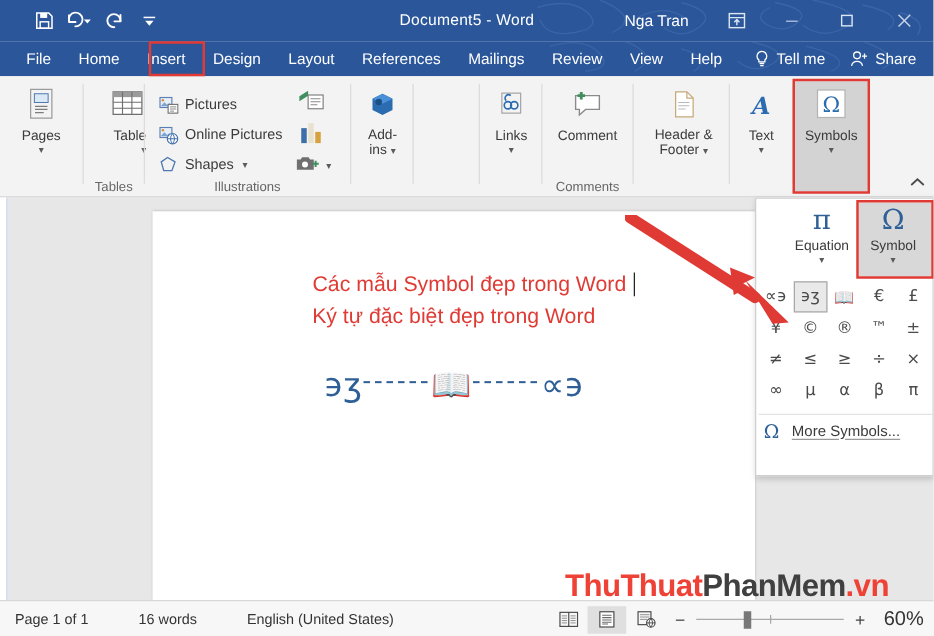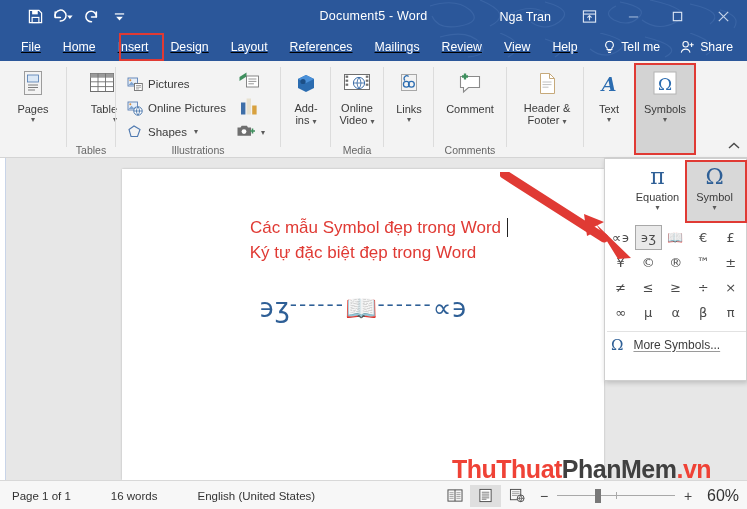--- a/index.html
+++ b/index.html
@@ -27,21 +27,21 @@
   .tb-right { position:absolute; right:0; top:0; height:33px; display:flex; align-items:center; z-index:3; }
   .user-name { color:#fff; font-size:12.5px; margin-right:16px; }
   .tb-ctl { width:44px; height:33px; display:flex; align-items:center; justify-content:center; color:#dce6f4; }
   .tb-ctl.close { width:48px; }
 
   
   .tabbar {
     position:absolute; left:0; top:33px; width:747px; height:28px;
     background:#2b579a; overflow:hidden;
   }
-  .tabs { position:absolute; left:10px; top:0; height:28px; display:flex; align-items:flex-start; z-index:2;text-decoration:underline;}
+  .tabs { position:absolute; left:10px; top:0; height:28px; display:flex; align-items:flex-start; z-index:2;}
   .tab {
     padding:0 11px; height:28px; line-height:28px; color:#fff; font-size:12.3px; white-space:nowrap;
   }
   .tab.sel { background:transparent; }
   .tabbar-right { position:absolute; right:4px; top:0; height:28px; display:flex; align-items:center; z-index:2;}
   .tellme, .share { color:#fff; font-size:12.3px; display:flex; align-items:center; gap:5px; padding:0 10px; height:28px; }
   
   .hl-insert {
     position:absolute; left:119px; top:33px; width:45px; height:28px;
     border:2px solid #e03a34; z-index:5; pointer-events:none;
@@ -384,41 +384,20 @@
               <path d="M13 4 L21 8 L21 17 L13 21 L5 17 L5 8z" fill="#2b6cb0"></path>
               <path d="M13 4 L21 8 L13 12 L5 8z" fill="#4a90d9"></path>
               <circle cx="10" cy="10.5" r="2.6" fill="#1c4f86"></circle>
             </svg>
         </div>
         <div class="lbl" style="line-height:11.5px;">Add-<br>ins <span class="caret" style="display:inline;">▾</span></div>
       </div>
     </div>
     <div class="rsep" style="left:330px;"></div>
 
-    <div class="rgroup" style="left:331px; width:52px;">
-      <div class="bigbtn" style="left:0px;">
-        <div class="ico">
-          <svg width="30" height="26" viewBox="0 0 30 26">
-              <rect x="2.5" y="3.5" width="25" height="15" fill="#fff" stroke="#6f6f6f" stroke-width="1"></rect>
-              <g fill="#6f6f6f">
-                <rect x="3.6" y="4.6" width="2.6" height="2.2"></rect>
-                <rect x="3.6" y="8.6" width="2.6" height="2.2"></rect>
-                <rect x="3.6" y="12.6" width="2.6" height="2.2"></rect>
-                <rect x="23.8" y="4.6" width="2.6" height="2.2"></rect>
-                <rect x="23.8" y="8.6" width="2.6" height="2.2"></rect>
-                <rect x="23.8" y="12.6" width="2.6" height="2.2"></rect>
-              </g>
-              <circle cx="17" cy="12" r="5.6" fill="#fff" stroke="#3f6fa8" stroke-width="1"></circle>
-              <path d="M11.4 12 h11.2 M17 6.4 a9 9 0 0 1 0 11.2 a9 9 0 0 1 0 -11.2" fill="none" stroke="#3f6fa8" stroke-width=".9"></path>
-            </svg>
-        </div>
-        <div class="lbl" style="line-height:11.5px;">Online<br>Video <span class="caret" style="display:inline;">▾</span></div>
-      </div>
-      <div class="glabel">Media</div>
-    </div>
     <div class="rsep" style="left:383px;"></div>
 
     <div class="rgroup" style="left:384px; width:49px;">
       <div class="bigbtn" style="left:-1px;">
         <div class="ico">
           <svg width="26" height="26" viewBox="0 0 26 26">
               <rect x="5.5" y="3.5" width="15" height="16" fill="none" stroke="#a7a7a7" stroke-width="1"></rect>
               <path d="M9 9.5 a2.6 2.6 0 0 1 0 -4 a2.6 2.6 0 0 1 3.6 0" fill="none" stroke="#2b6cb0" stroke-width="1.3"></path>
               <circle cx="10.3" cy="13.2" r="2.9" fill="none" stroke="#2b6cb0" stroke-width="1.3"></circle>
               <circle cx="15.4" cy="13.2" r="2.9" fill="none" stroke="#2b6cb0" stroke-width="1.3"></circle>

